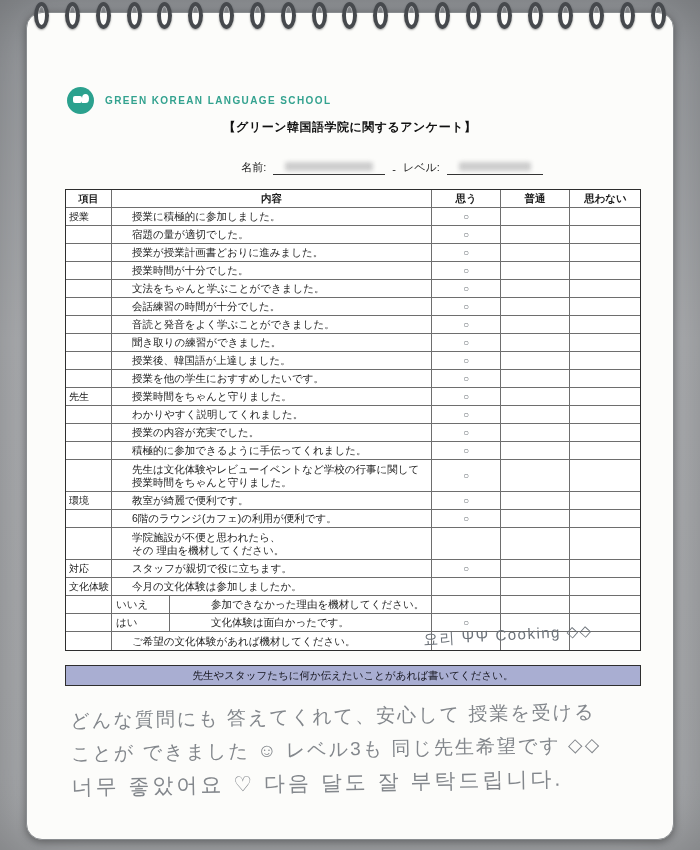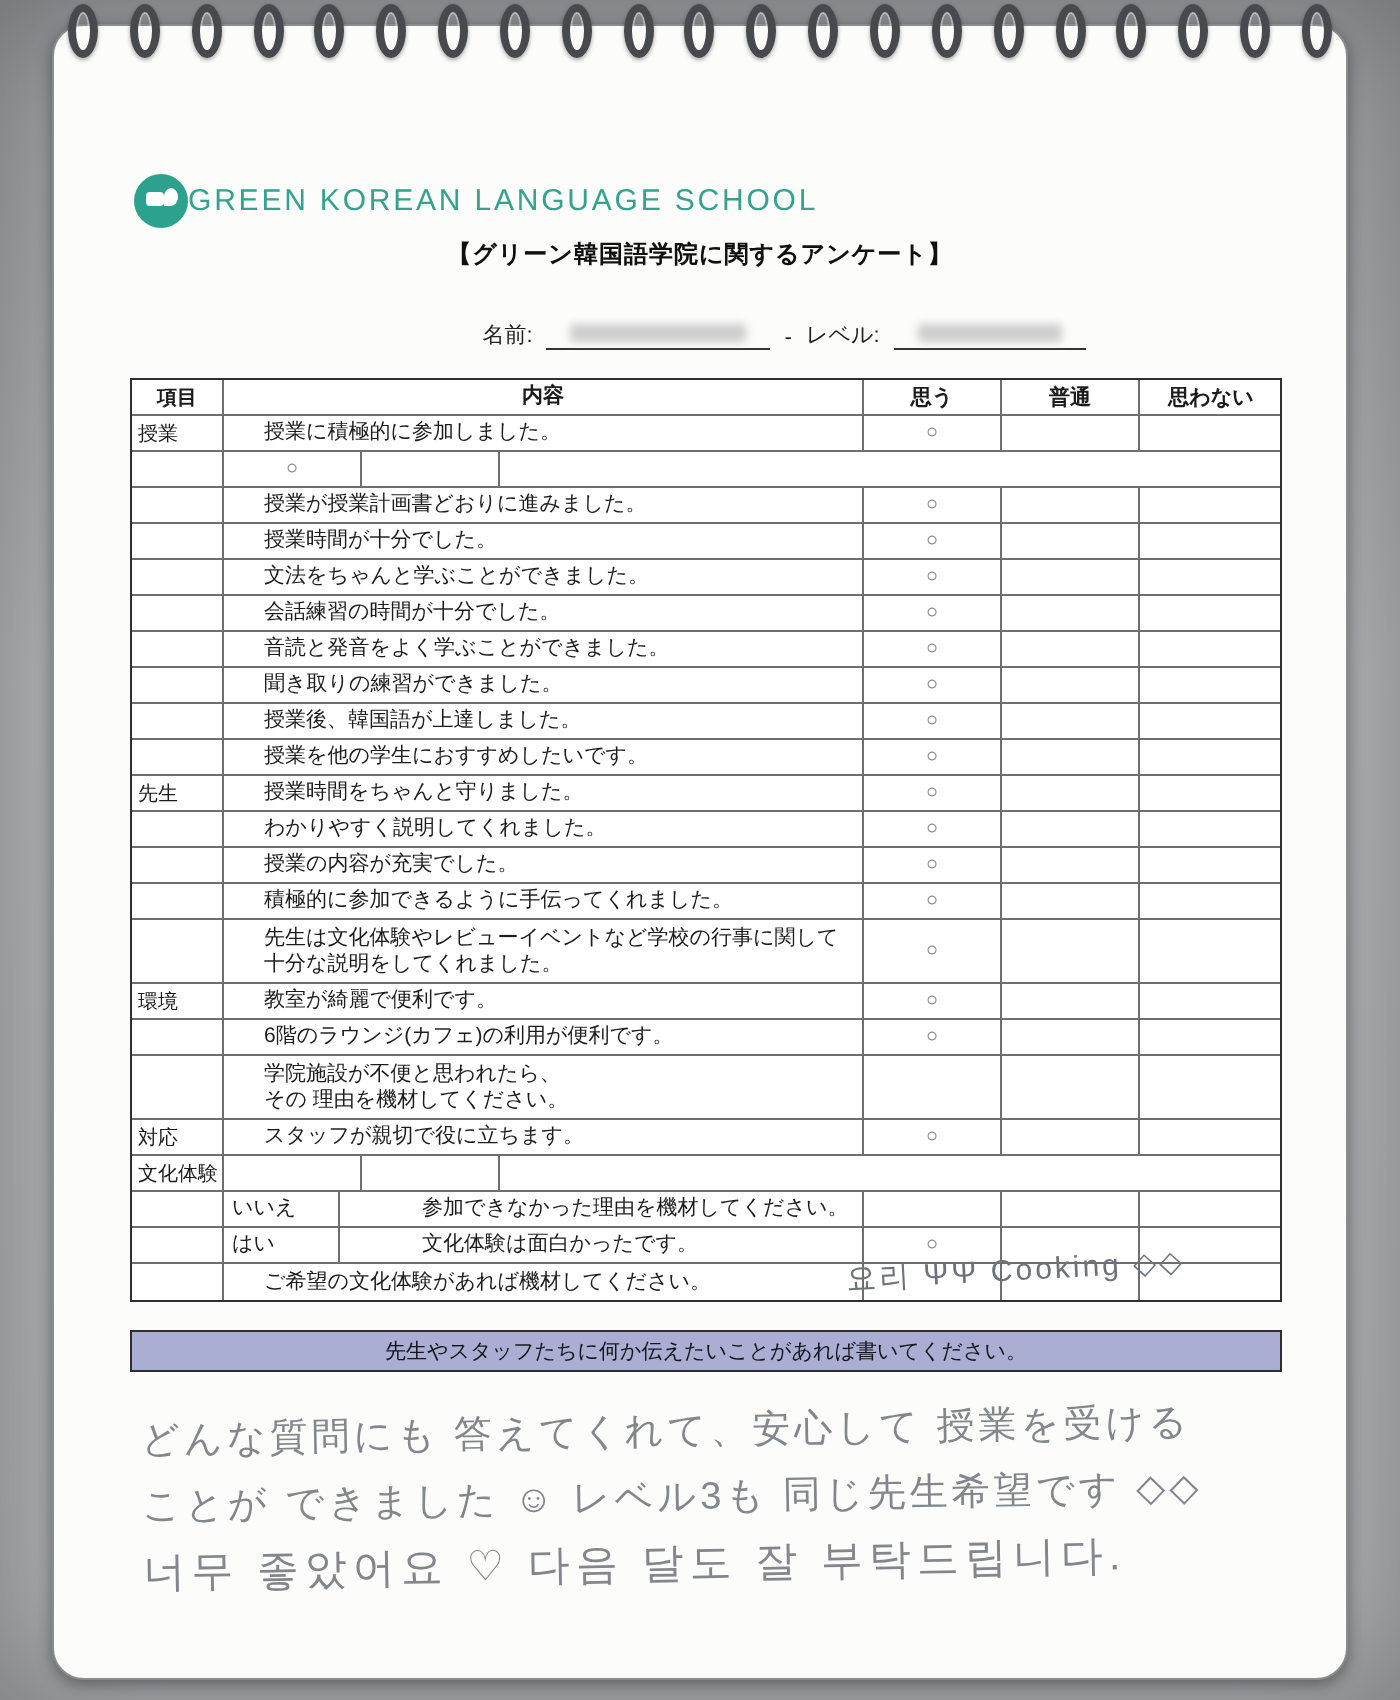--- a/index.html
+++ b/index.html
@@ -16,21 +16,21 @@
 
   .rings { position:absolute; left:34px; right:34px; top:2px; height:30px;
            display:flex; justify-content:space-between; z-index:5; }
   .ring { width:15px; height:27px; border:4px solid #46494d; border-radius:50%;
           box-shadow:inset 0 0 0 1px rgba(255,255,255,.4), 0 1px 2px rgba(0,0,0,.35); }
 
   .logo-row { position:absolute; top:74px; left:40px; display:flex; align-items:center; }
   .logo-mark { width:27px; height:27px; border-radius:50%; background:#2ba18e; position:relative; flex:0 0 27px; }
   .logo-mark::before { content:""; position:absolute; left:6px; top:9px; width:9px; height:7px; background:#fff; border-radius:2px; }
   .logo-mark::after  { content:""; position:absolute; right:5px; top:7px; width:7px; height:9px; background:#fff; border-radius:50% 50% 50% 0; }
-  .logo-text { font-size:15px; font-weight:normal; letter-spacing:1.4px; color:#33a28f; }
+  .logo-text { margin-left:11px; font-size:10px; font-weight:bold; letter-spacing:1.4px; color:#33a28f; }
 
   .title { position:absolute; top:106px; left:0; width:100%; text-align:center;
            font-size:12px; font-weight:bold; color:#101010; letter-spacing:.5px; }
 
   .name-row { position:absolute; top:147px; left:0; width:100%; display:flex;
               justify-content:center; align-items:flex-end; gap:7px; font-size:11px;
               color:#222; transform:translateX(42px); }
   .uline { display:inline-block; border-bottom:1.2px solid #333; height:15px; position:relative; }
   .u-name { width:112px; } .u-level { width:96px; }
   .redact { position:absolute; left:12px; right:12px; top:2px; bottom:3px;
@@ -129,20 +129,21 @@
             <div class="tcell c-item">授業</div>
             <div class="tcell c-content">授業に積極的に参加しました。</div>
             <div class="tcell c-mark">
               <span class="circle-mark">○</span>
             </div>
             <div class="tcell c-mark"></div>
             <div class="tcell c-mark last"></div>
           </div>
           <div class="trow">
             <div class="tcell c-item"></div>
+            <div class="tcell c-content">宿題の量が適切でした。</div>
             <div class="tcell c-mark">
               <span class="circle-mark">○</span>
             </div>
             <div class="tcell c-mark"></div>
             <div class="tcell c-mark last"></div>
           </div>
           <div class="trow">
             <div class="tcell c-item"></div>
             <div class="tcell c-content">授業が授業計画書どおりに進みました。</div>
             <div class="tcell c-mark">
@@ -246,21 +247,21 @@
             <div class="tcell c-content">積極的に参加できるように手伝ってくれました。</div>
             <div class="tcell c-mark">
               <span class="circle-mark">○</span>
             </div>
             <div class="tcell c-mark"></div>
             <div class="tcell c-mark last"></div>
           </div>
           <div class="trow tall">
             <div class="tcell c-item"></div>
             <div class="tcell c-content">先生は文化体験やレビューイベントなど学校の行事に関して
-十分な説明をしてくれました。</div>
+授業時間をちゃんと守りました。</div>
             <div class="tcell c-mark">
               <span class="circle-mark">○</span>
             </div>
             <div class="tcell c-mark"></div>
             <div class="tcell c-mark last"></div>
           </div>
           <div class="trow">
             <div class="tcell c-item">環境</div>
             <div class="tcell c-content">教室が綺麗で便利です。</div>
             <div class="tcell c-mark">
@@ -290,20 +291,21 @@
             <div class="tcell c-item">対応</div>
             <div class="tcell c-content">スタッフが親切で役に立ちます。</div>
             <div class="tcell c-mark">
               <span class="circle-mark">○</span>
             </div>
             <div class="tcell c-mark"></div>
             <div class="tcell c-mark last"></div>
           </div>
           <div class="trow">
             <div class="tcell c-item">文化体験</div>
+            <div class="tcell c-content">今月の文化体験は参加しましたか。</div>
             <div class="tcell c-mark"></div>
             <div class="tcell c-mark"></div>
             <div class="tcell c-mark last"></div>
           </div>
           <div class="trow">
             <div class="tcell c-item"></div>
             <div class="tcell c-content has-sub"><span class="sublabel">いいえ</span><span class="subtext">参加できなかった理由を機材してください。</span></div>
             <div class="tcell c-mark"></div>
             <div class="tcell c-mark"></div>
             <div class="tcell c-mark last"></div>

